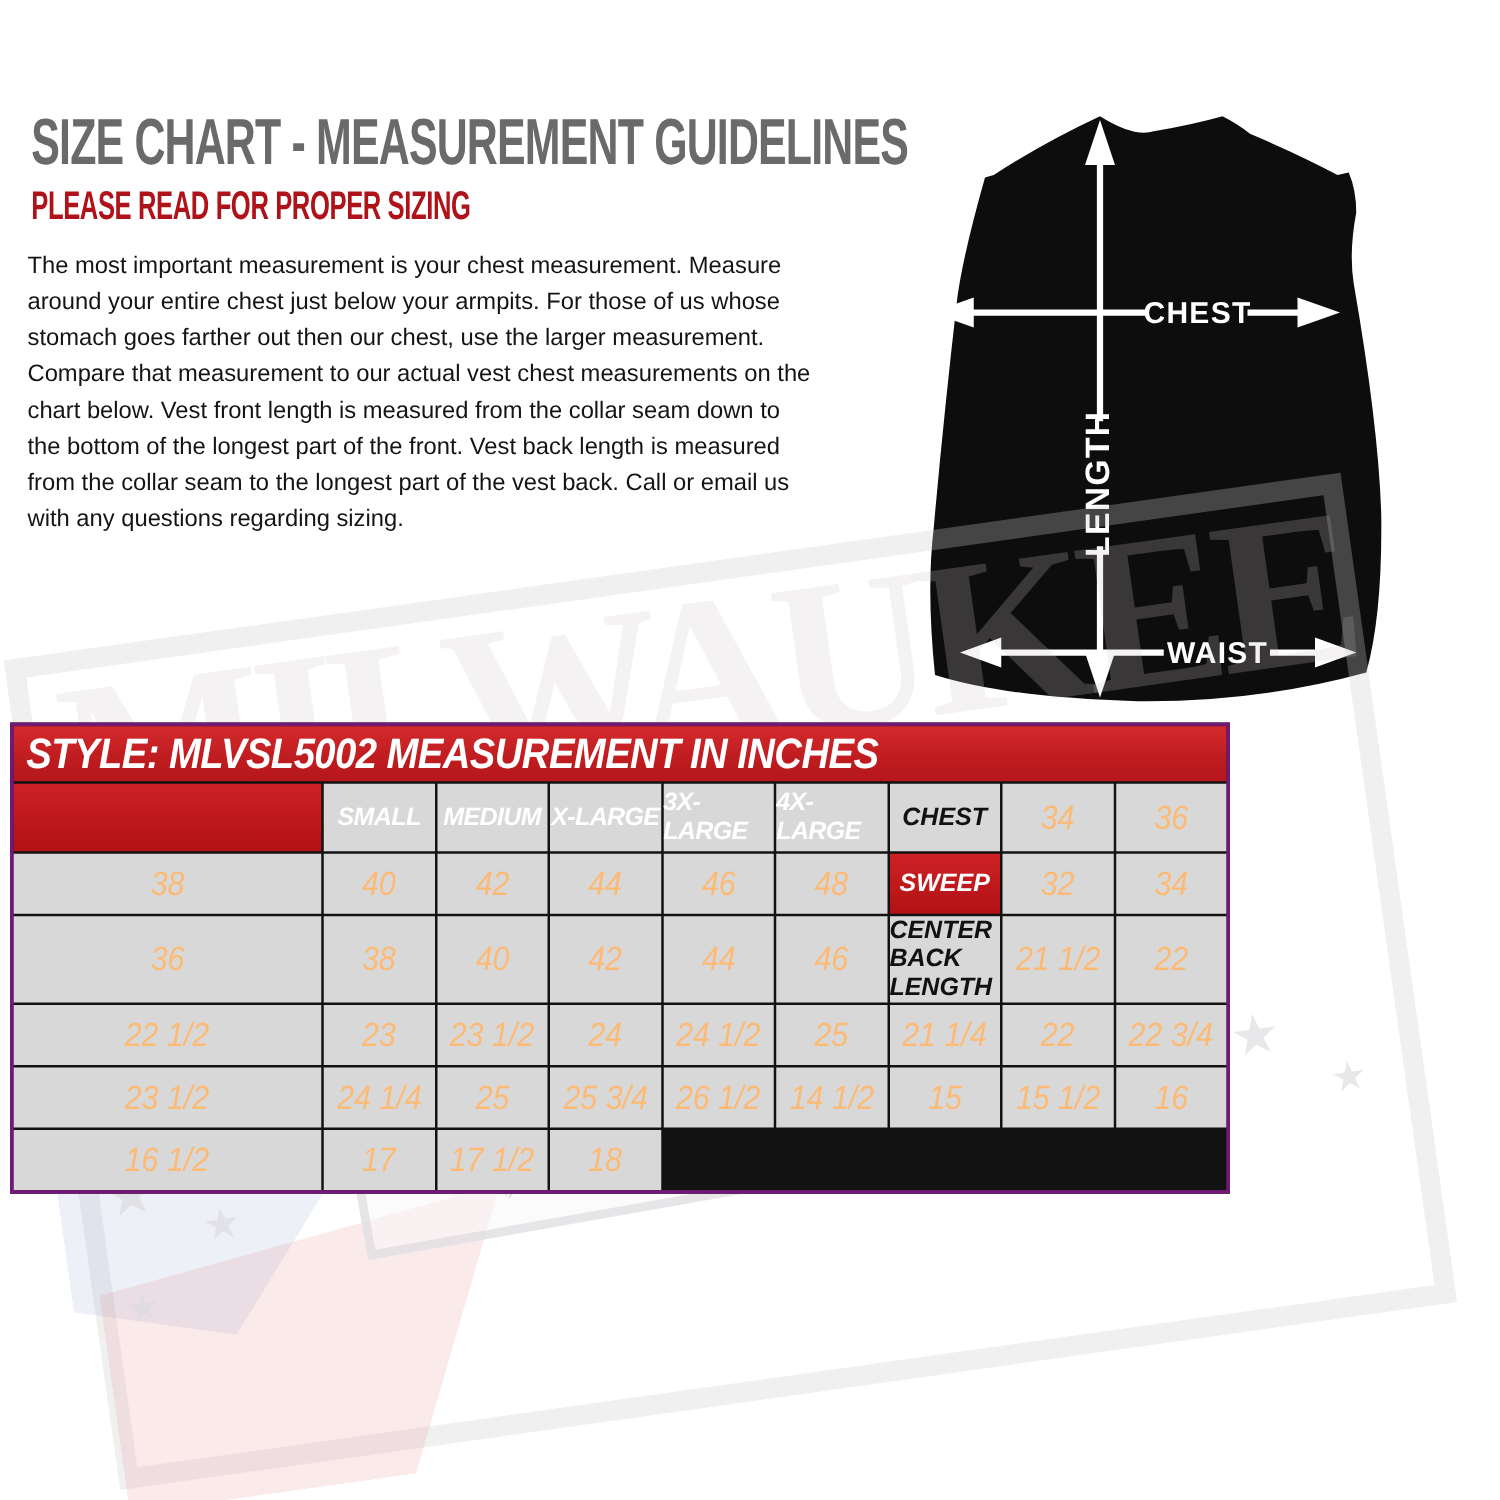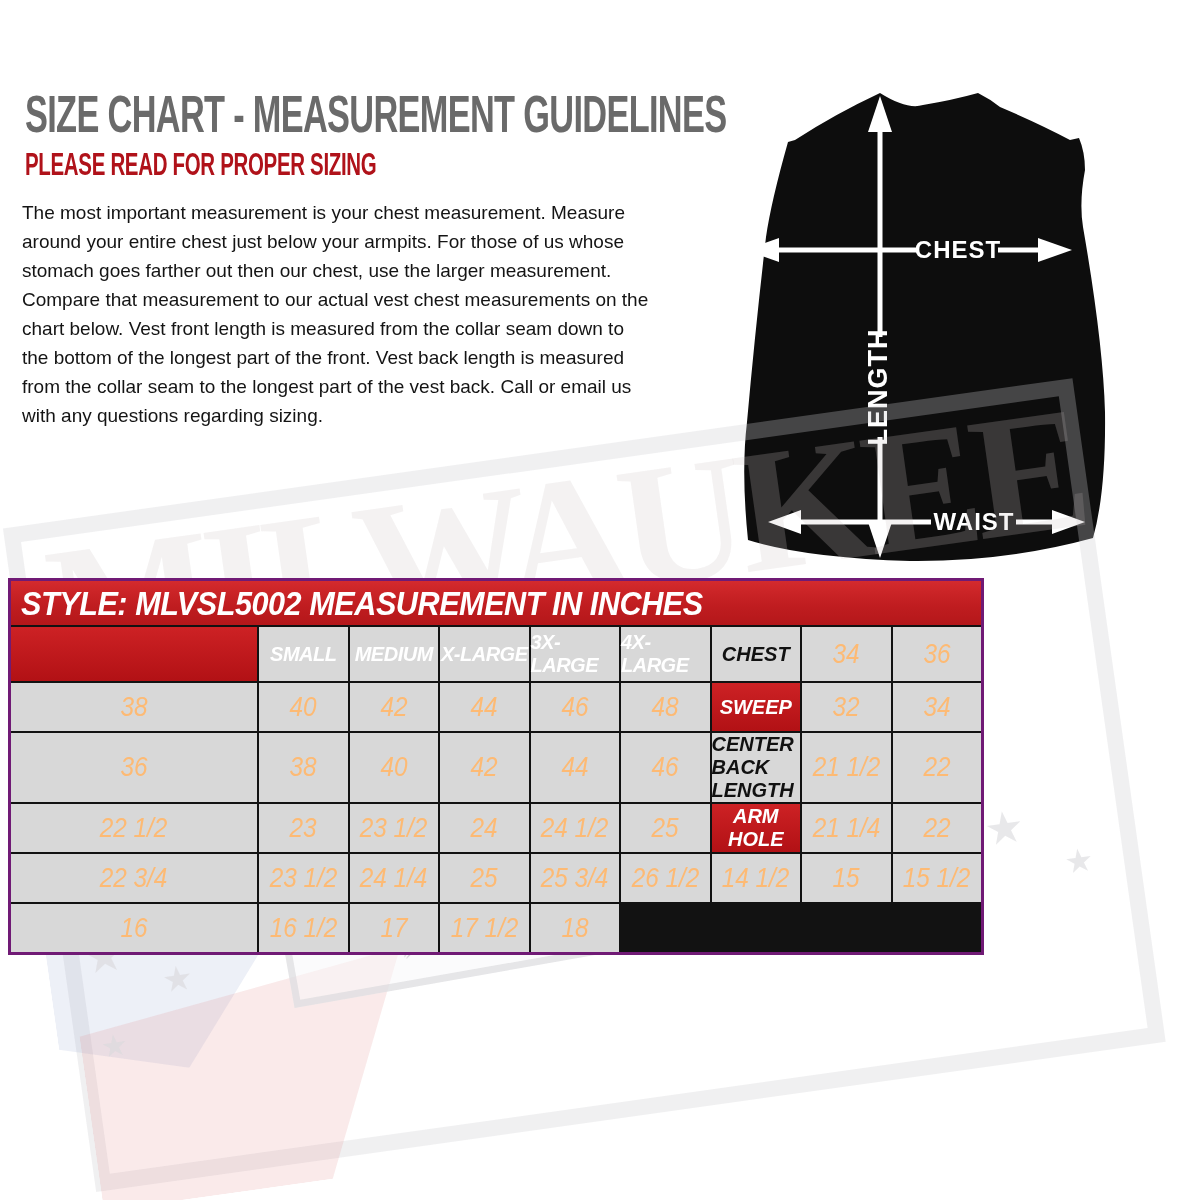--- a/index.html
+++ b/index.html
@@ -268,21 +268,20 @@
       <div class="cell num">
           <span>24</span>
         </div>
       <div class="cell num">
           <span>24 1/2</span>
         </div>
       <div class="cell num">
           <span>25</span>
         </div>
 
-      <div class="cell rowlabel red">ARM HOLE</div>
       <div class="cell num">
           <span>21 1/4</span>
         </div>
       <div class="cell num">
           <span>22</span>
         </div>
       <div class="cell num">
           <span>22 3/4</span>
         </div>
       <div class="cell num">

